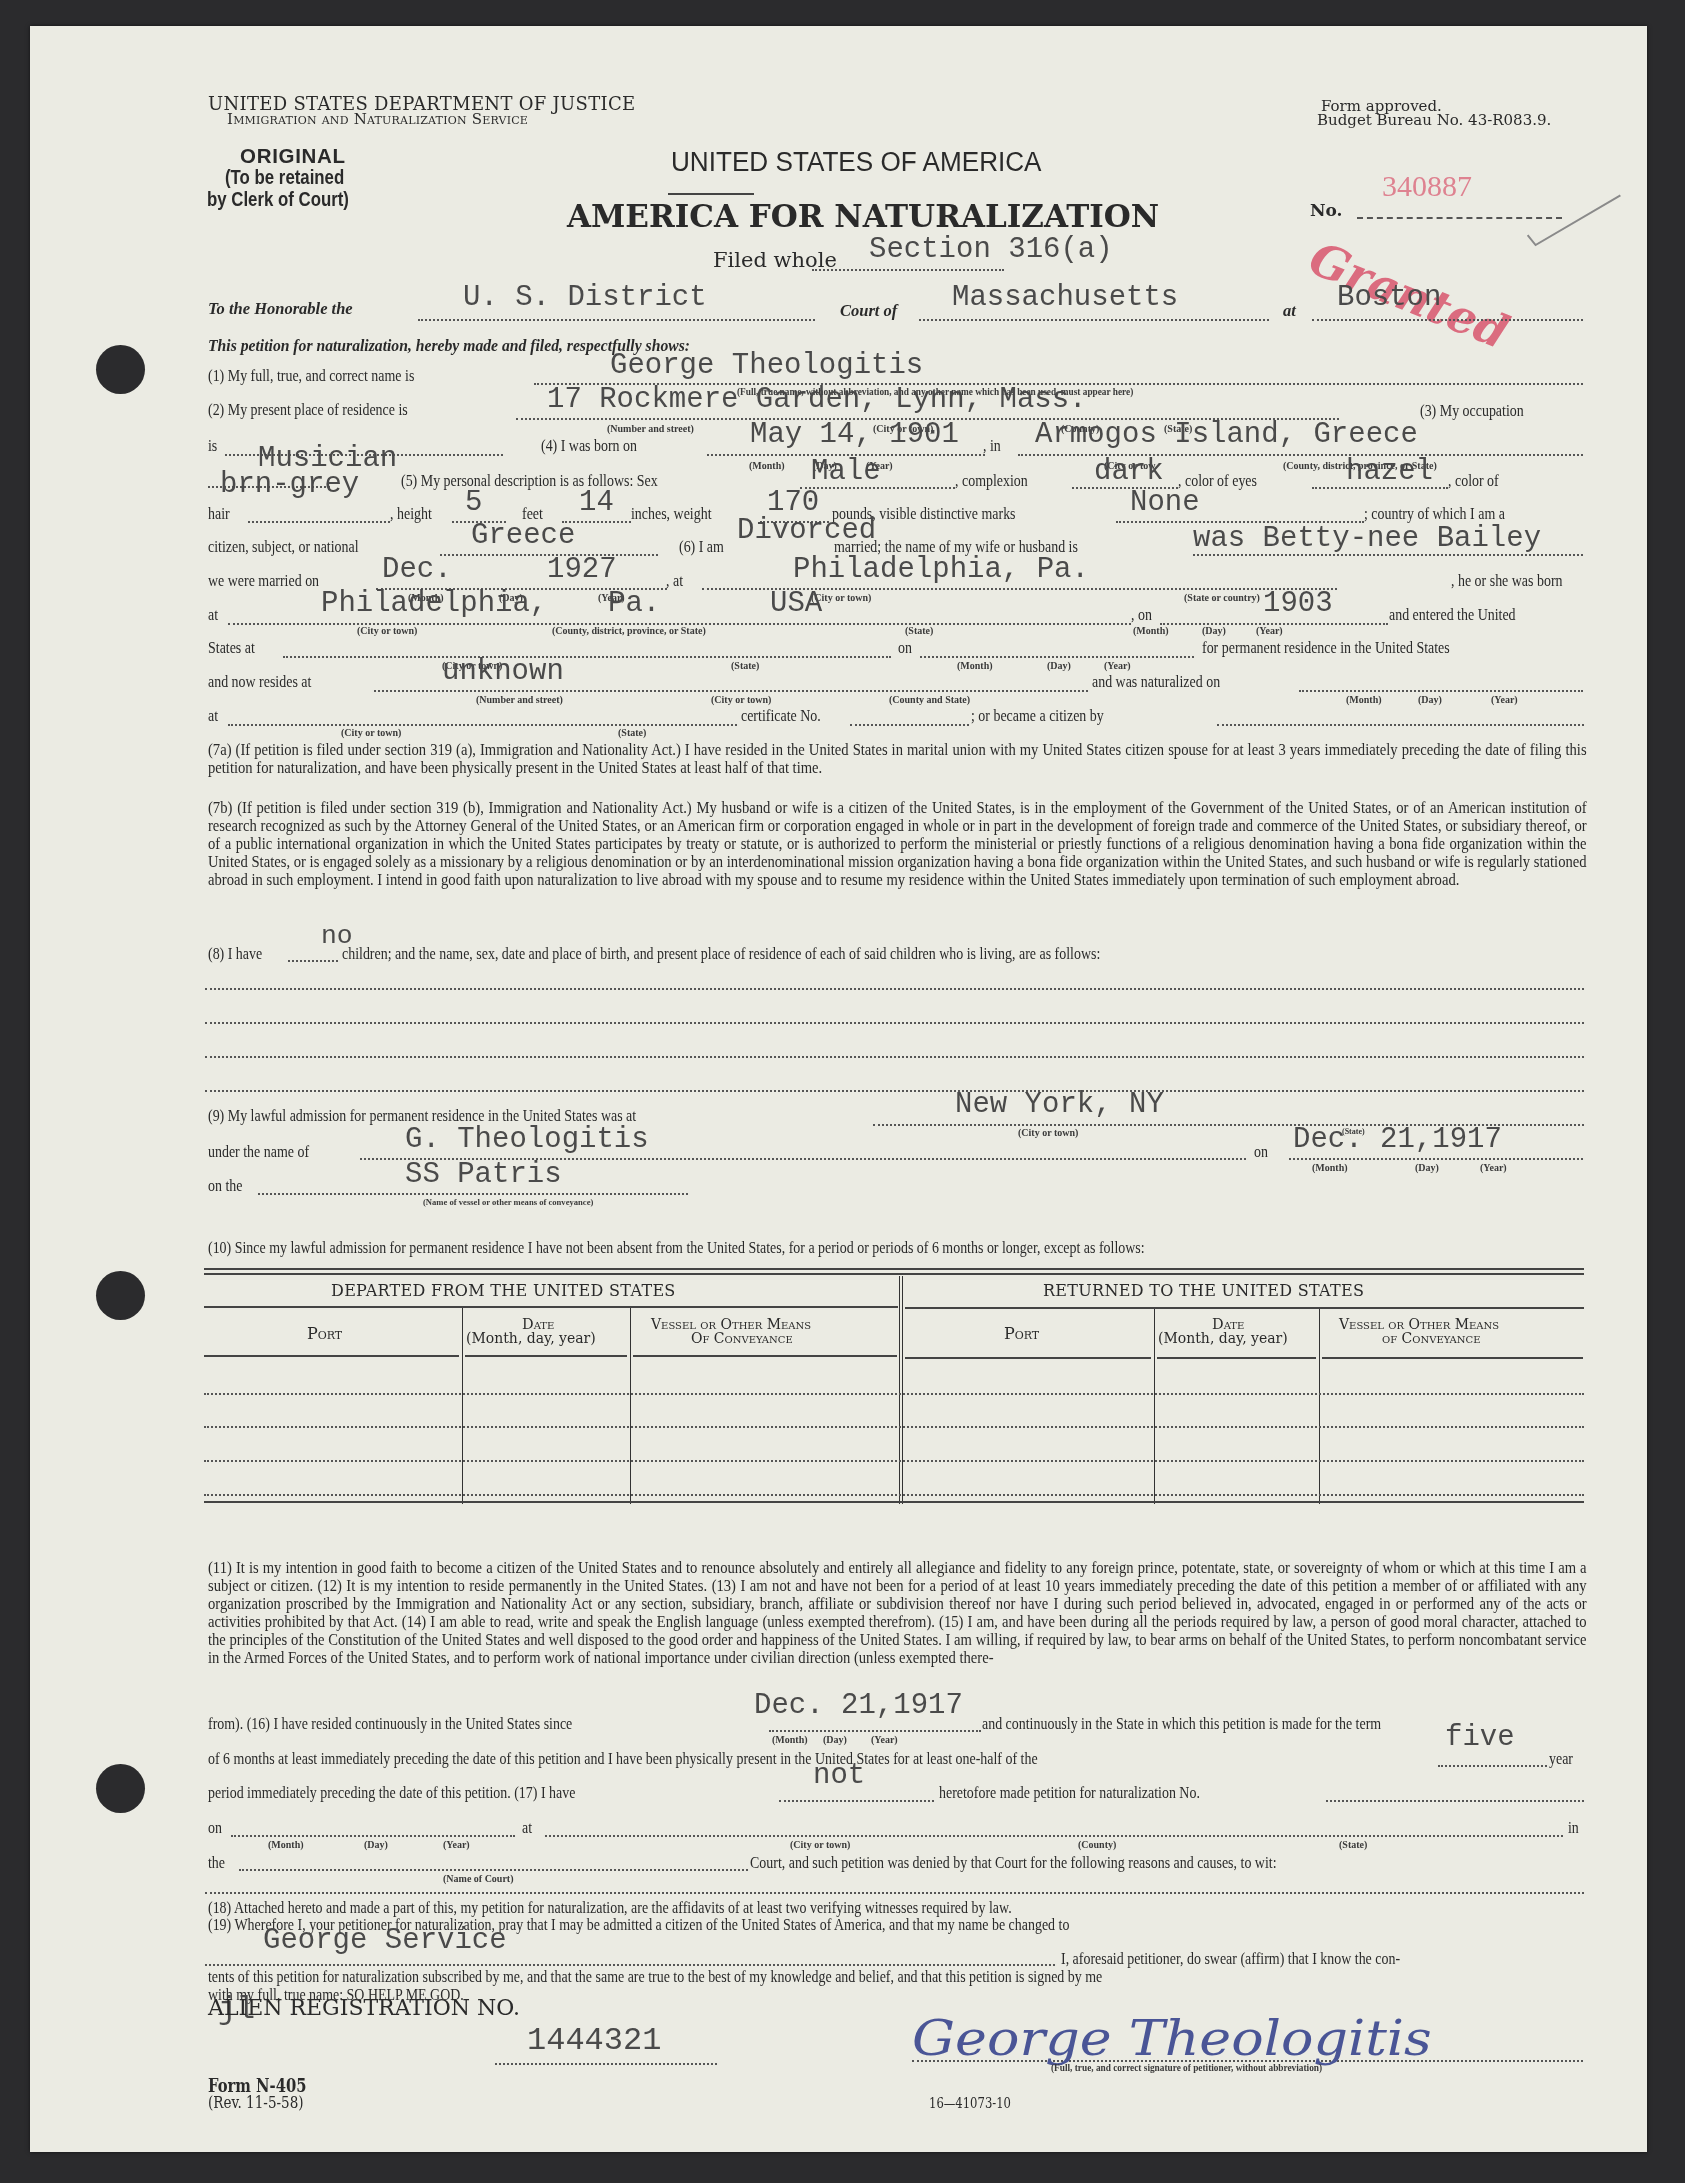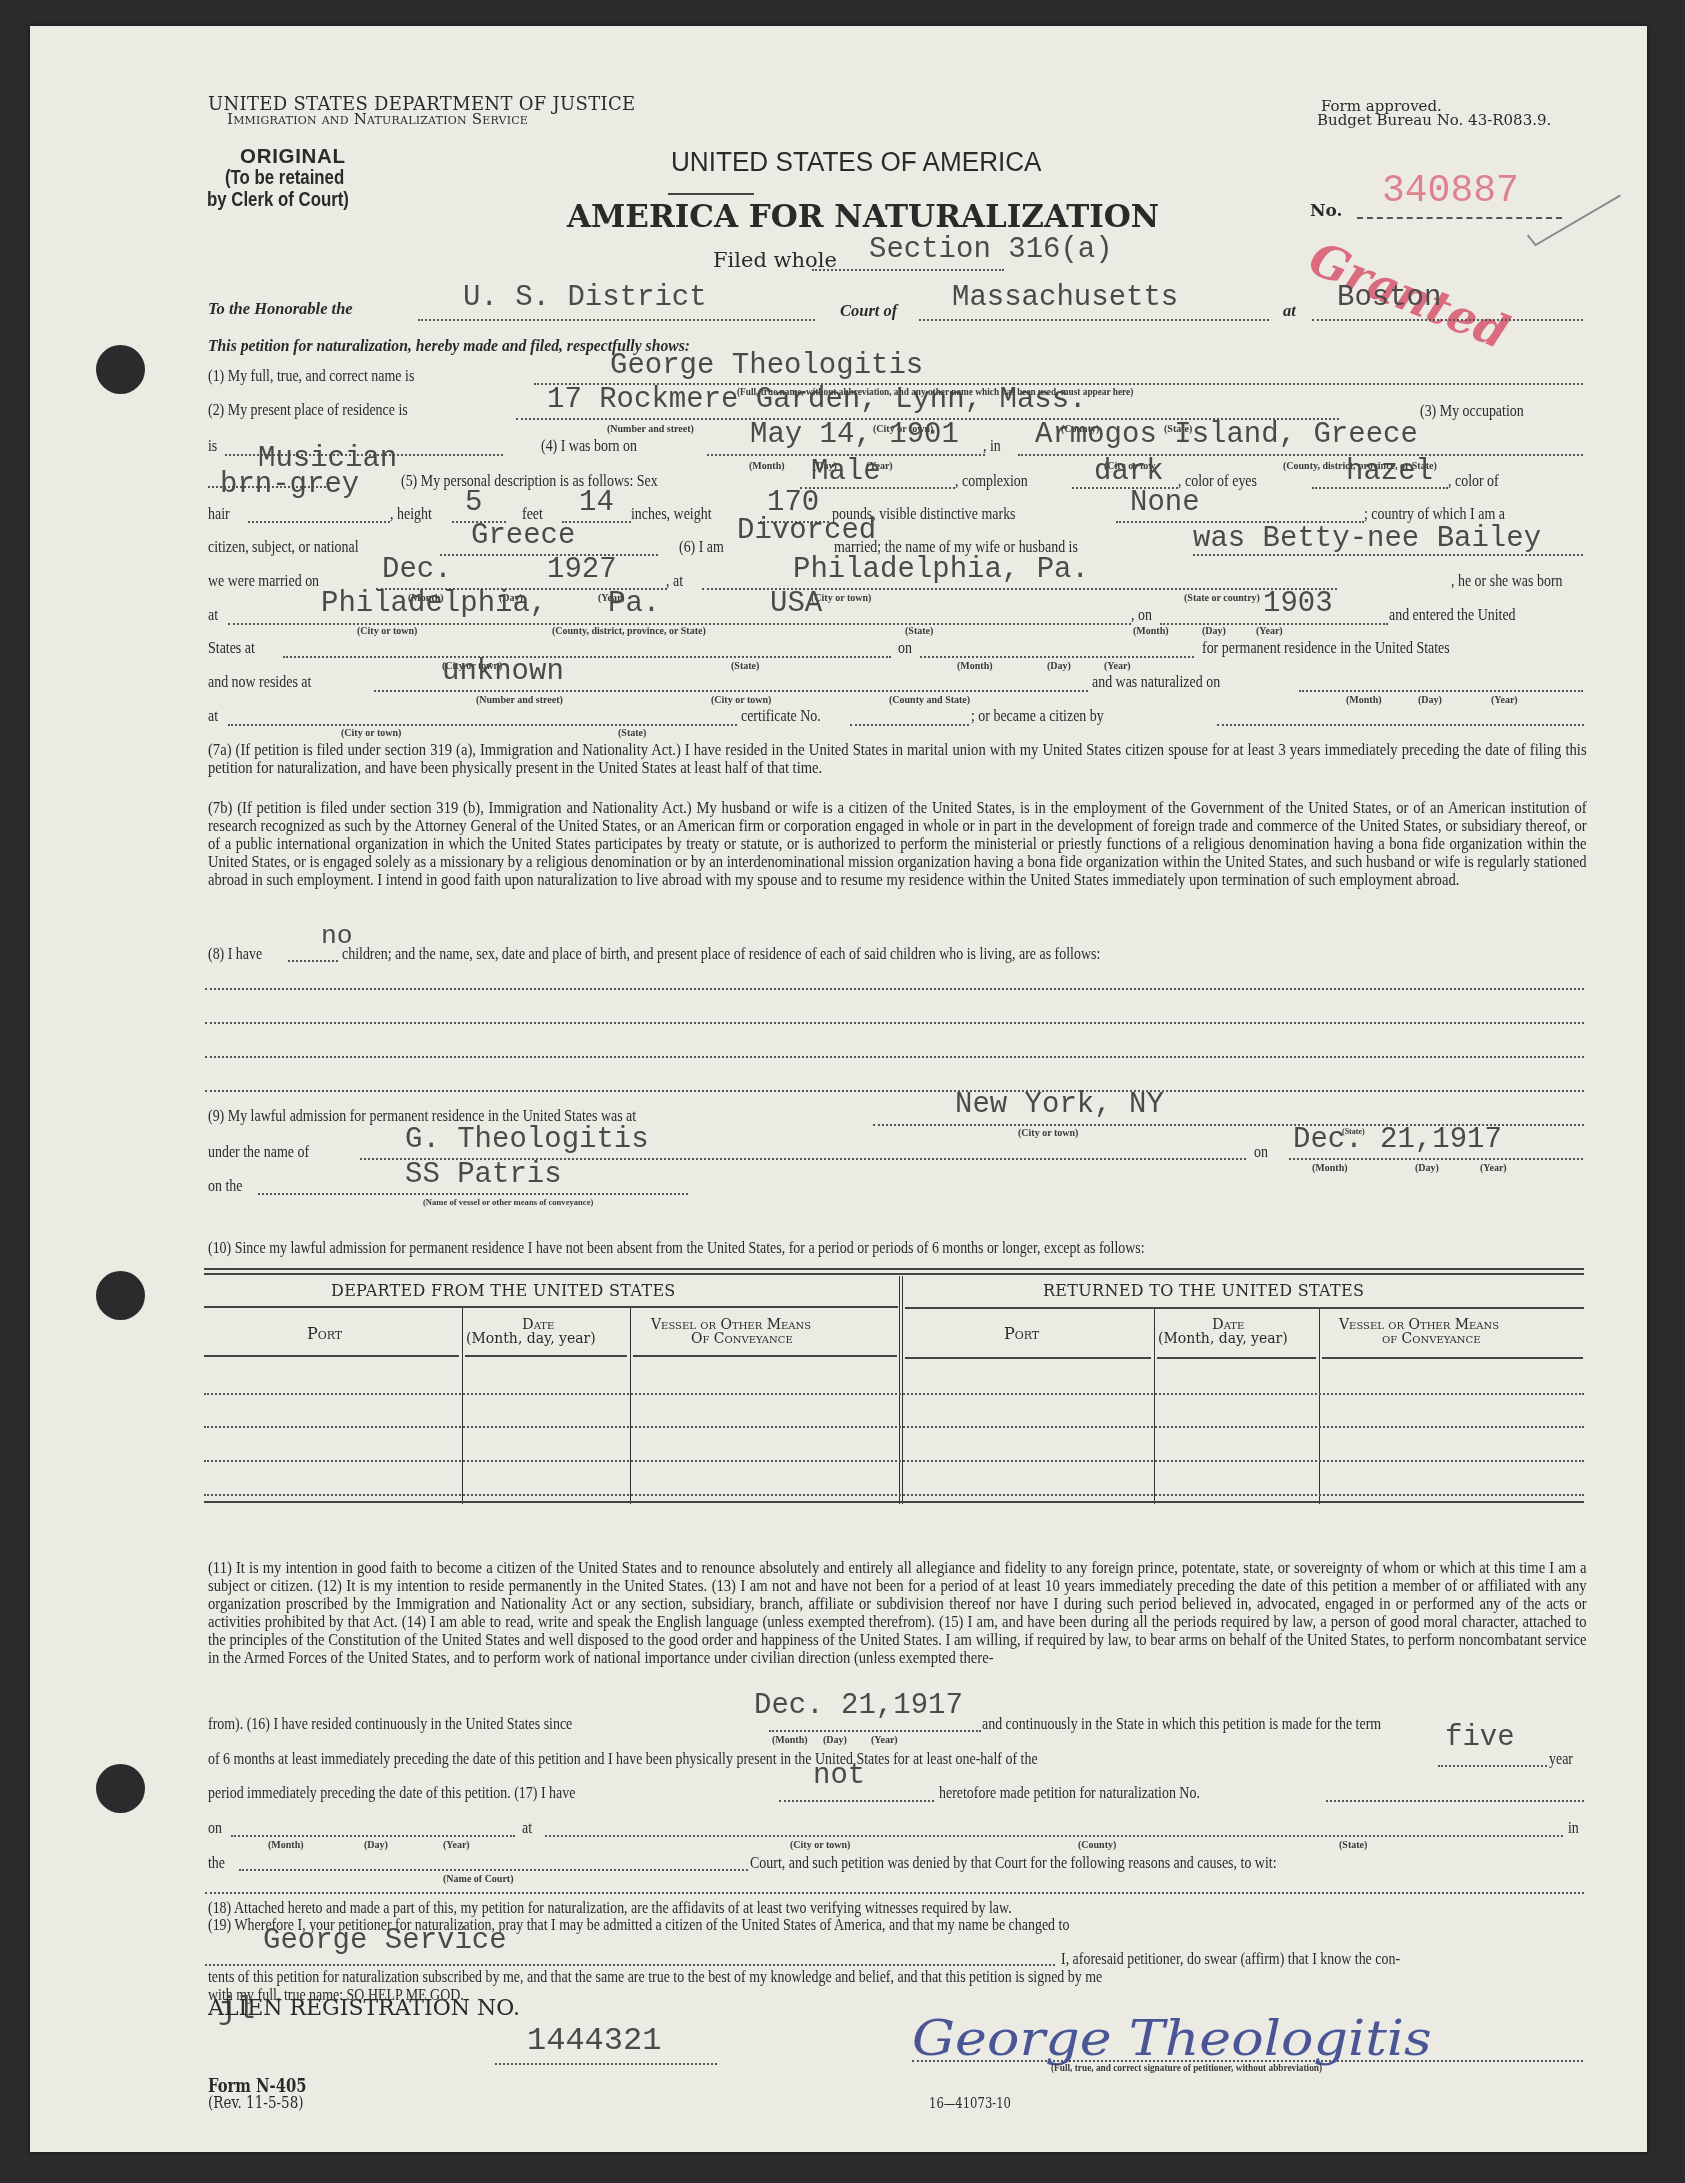--- a/index.html
+++ b/index.html
@@ -37,21 +37,21 @@
 <div class="rule" style="left:668px;top:193px;width:86px;height:2px"></div>
 <div class="abs" style="left:567px;top:198px;font-size:31px;font-weight:bold">AMERICA FOR NATURALIZATION</div>
 <div class="abs" style="left:713px;top:248px;font-size:21px">Filed whole</div>
 <div class="dots" style="left:812px;top:269px;width:192px"></div>
 <div class="abs tw" style="left:869px;top:233px">Section 316(a)</div>
 
 <div class="abs" style="left:1321px;top:97px;font-size:15px">Form approved.</div>
 <div class="abs" style="left:1317px;top:111px;font-size:15px">Budget Bureau No. 43-R083.9.</div>
 <div class="abs" style="left:1310px;top:200px;font-size:17px;font-weight:bold">No.</div>
 <div class="dots" style="left:1357px;top:217px;width:205px;border-bottom-style:dashed"></div>
-<div class="abs stamp" style="left:1382px;top:169px;font-family:Liberation Mono, monospace;font-size:38px;opacity:.7">340887</div>
+<div class="abs stamp" style="left:1382px;top:169px;font-family:Liberation Serif, serif;font-size:30px;opacity:.7">340887</div>
 <div class="abs stamp" style="left:1322px;top:231px;font-family:'DejaVu Serif',serif;font-style:italic;font-weight:bold;font-size:46px;transform:rotate(22deg);transform-origin:left top;opacity:.85">Granted</div>
 <svg class="abs" style="left:1521px;top:192px" width="106" height="73" viewBox="0 0 160 110">
     <path d="M10 65 L22 80 L150 5" stroke="#8a8a8a" stroke-width="3" fill="none"></path>
   </svg>
 
 <div class="abs lbl" style="left:208px;top:299px;font-style:italic;font-weight:bold;font-size:16.5px">To the Honorable the</div>
 <div class="dots" style="left:418px;top:319px;width:397px"></div>
 <div class="abs tw" style="left:463px;top:281px">U. S. District</div>
 <div class="abs lbl" style="left:840px;top:301px;font-style:italic;font-weight:bold;font-size:16.5px">Court of</div>
 <div class="dots" style="left:919px;top:319px;width:350px"></div>

